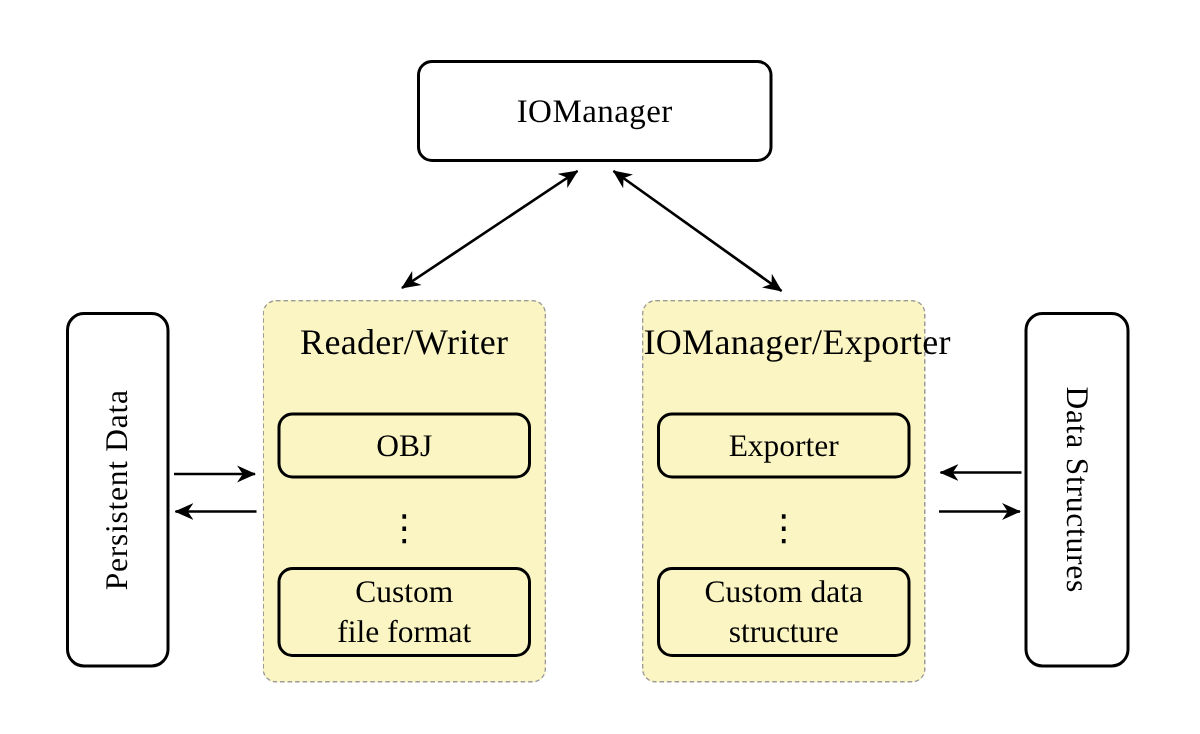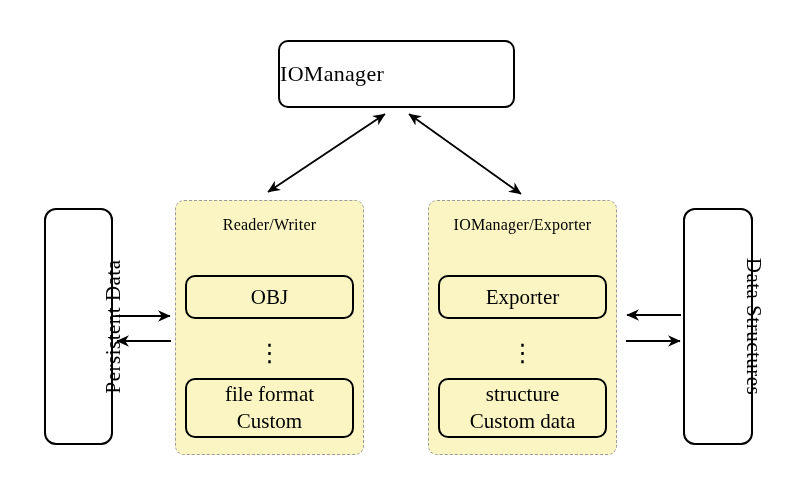--- a/index.html
+++ b/index.html
@@ -17,40 +17,40 @@
     left: 0; top: 0;
     pointer-events: none;
   }
   .node {
     position: absolute;
     background: #ffffff;
     border: 2.5px solid var(--node-border, #000);
     border-radius: 10px;
     display: flex;
     align-items: center;
-    justify-content: flex-start;
+    justify-content: center;
     box-sizing: border-box;
     font-size: 22px;
     letter-spacing: 0.3px;
   }
   .iomanager { left: 278px; top: 40px; width: 237px; height: 68px; }
   .panel {
     position: absolute;
     background: var(--panel-fill, #fbf5c3);
     border: 1.5px dashed var(--panel-border, #9b9b9b);
     border-radius: 9px;
     box-sizing: border-box;
   }
   .panel-left  { left: 175px; top: 200px; width: 189px; height: 255px; }
   .panel-right { left: 428px; top: 200px; width: 189px; height: 255px; }
   .panel-title {
     position: absolute;
     top: 15px; left: 0; right: 0;
     text-align: center;
-    font-size: 16px;
+    font-size: 24px;
     letter-spacing: 0.2px;
   }
   .item {
     position: absolute;
     left: 9px; right: 9px;
     background: var(--panel-fill, #fbf5c3);
     border: 2.5px solid var(--node-border, #000);
     border-radius: 10px;
     box-sizing: border-box;
     display: flex;
@@ -107,34 +107,34 @@
     <span>IOManager</span>
   </div>
 
   <div class="panel panel-left">
     <div class="panel-title">Reader/Writer</div>
     <div class="item item-top">
       <span>OBJ</span>
     </div>
     <div class="ellipsis">⋮</div>
     <div class="item item-bottom">
+      <span>Custom</span>
       <span>file format</span>
-      <span>Custom</span>
     </div>
   </div>
 
   <div class="panel panel-right">
     <div class="panel-title">IOManager/Exporter</div>
     <div class="item item-top">
       <span>Exporter</span>
     </div>
     <div class="ellipsis">⋮</div>
     <div class="item item-bottom">
+      <span>Custom data</span>
       <span>structure</span>
-      <span>Custom data</span>
     </div>
   </div>
 
   <div class="node side-node side-left">
     <span class="vlabel rot-ccw">Persistent Data</span>
   </div>
 
   <div class="node side-node side-right">
     <span class="vlabel rot-cw">Data Structures</span>
   </div>

